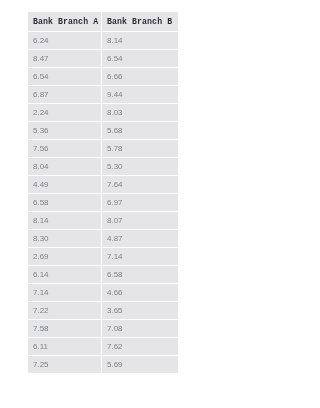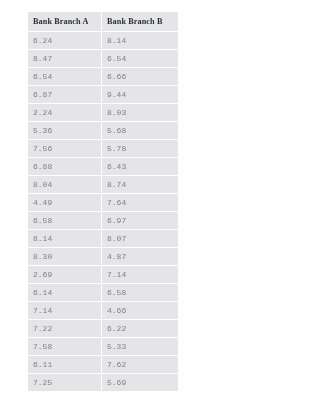--- a/index.html
+++ b/index.html
@@ -26,39 +26,39 @@
     width: 151px;
     table-layout: fixed;
     background: #ffffff;
   }
   table.data-table col.col-a { width: 74px; }
   table.data-table col.col-b { width: 77px; }
 
   thead th {
     background: #e5e5e7;
     color: #2a2f3a;
-    font-family: Liberation Serif, serif;
+    font-family: Liberation Mono, monospace;
     font-weight: bold;
     font-size: 8.2px;
     text-align: left;
     padding: 5px 0 5px 5px;
     border-top: 1px solid #ffffff;
     border-bottom: 1px solid #ffffff;
     border-left: 1px solid #ffffff;
     letter-spacing: 0.1px;
     white-space: nowrap;
   }
   thead th.cell-b {
     border-left: 1px solid #ffffff;
   }
 
   tbody td {
     background: #e5e5e7;
     color: #7c818a;
-    font-family: Liberation Mono, monospace;
+    font-family: Liberation Sans, sans-serif;
     font-size: 8px;
     text-align: left;
     padding: 4px 0 4px 5px;
     border-bottom: 1px solid #ffffff;
     border-left: 1px solid #ffffff;
     height: 9px;
     white-space: nowrap;
   }
 </style>
 </head>
@@ -99,26 +99,22 @@
         </tr>
         <tr>
           <td class="cell-a">5.36</td>
           <td class="cell-b">5.68</td>
         </tr>
         <tr>
           <td class="cell-a">7.56</td>
           <td class="cell-b">5.78</td>
         </tr>
         <tr>
-          <td class="cell-a">6.88</td>
-          <td class="cell-b">6.43</td>
-        </tr>
-        <tr>
           <td class="cell-a">8.04</td>
-          <td class="cell-b">8.74</td>
+          <td class="cell-b">5.30</td>
         </tr>
         <tr>
           <td class="cell-a">4.49</td>
           <td class="cell-b">7.64</td>
         </tr>
         <tr>
           <td class="cell-a">6.58</td>
           <td class="cell-b">6.97</td>
         </tr>
         <tr>
@@ -136,25 +132,25 @@
         <tr>
           <td class="cell-a">6.14</td>
           <td class="cell-b">6.58</td>
         </tr>
         <tr>
           <td class="cell-a">7.14</td>
           <td class="cell-b">4.66</td>
         </tr>
         <tr>
           <td class="cell-a">7.22</td>
-          <td class="cell-b">6.22</td>
+          <td class="cell-b">3.65</td>
         </tr>
         <tr>
           <td class="cell-a">7.58</td>
-          <td class="cell-b">5.33</td>
+          <td class="cell-b">7.08</td>
         </tr>
         <tr>
           <td class="cell-a">6.11</td>
           <td class="cell-b">7.62</td>
         </tr>
         <tr>
           <td class="cell-a">7.25</td>
           <td class="cell-b">5.69</td>
         </tr>
       </tbody>

